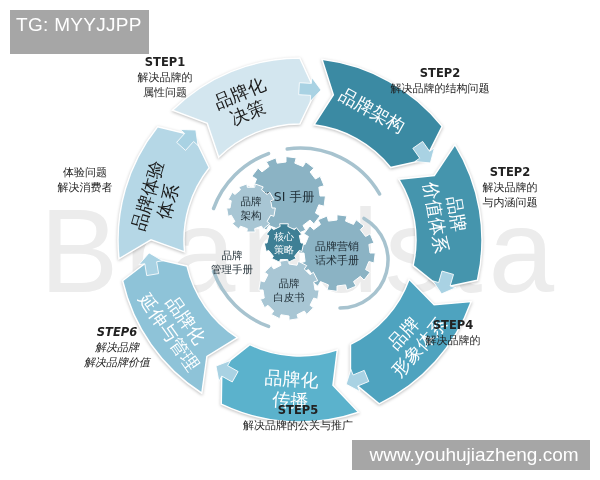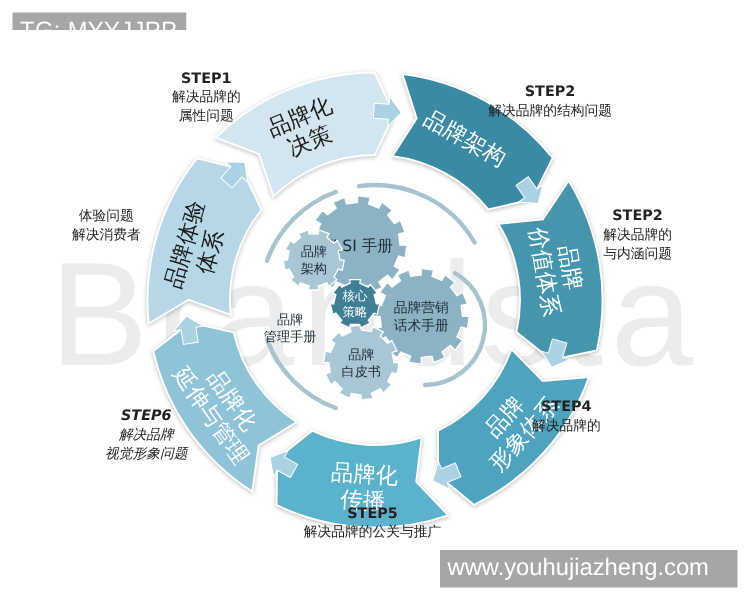--- a/index.html
+++ b/index.html
@@ -1,24 +1,24 @@
 <!DOCTYPE html>
 <html><head>
 <meta charset="utf-8">
 <style>
   html, body { margin: 0; padding: 0; background: #ffffff; }
   body { width: 600px; height: 480px; position: relative; overflow: hidden;
          font-family: "DejaVu Sans", "Liberation Sans", sans-serif; }
   #stage { position: absolute; left: 0; top: 0; width: 600px; height: 480px; }
   .wm-label { position: absolute; background: #a6a6a6; color: #ffffff;
               font-family: "Liberation Sans", sans-serif; }
-  #tg-label { left: 10px; top: 10px; width: 139px; height: 14px; font-size: 19px;
+  #tg-label { left: 10px; top: 10px; width: 139px; height: 44px; font-size: 19px;
               line-height: 30px; padding-left: 6px; box-sizing: border-box; letter-spacing: 0.3px; }
   #url-label { left: 352px; top: 440px; width: 238px; height: 30px; font-size: 19px;
-               line-height: 30px; padding-left: 6px; box-sizing: border-box; }
+               line-height: 30px; padding-left: 6px; box-sizing: border-box; text-align: center; }
   .step-note { position: absolute; text-align: center; color: #222; font-size: 11px; line-height: 15px; }
   .step-note .st { font-weight: bold; font-size: 11.5px; display: block; }
   .step-note .ln { display: block; }
 </style>
 </head>
 <body>
 
 <svg id="stage" viewBox="0 0 600 480" xmlns="http://www.w3.org/2000/svg">
 
   <text id="bg-wm" x="300" y="292" text-anchor="middle" font-size="118" font-family="Liberation Sans, sans-serif" fill="#ececec" letter-spacing="6">Brandsta</text>
@@ -146,21 +146,21 @@
       <span class="st">STEP4</span>
       <span class="ln">解决品牌的</span>
     </div>
     <div class="step-note" style="left: 228px; top: 403px; width: 140px;">
       <span class="st">STEP5</span>
       <span class="ln">解决品牌的公关与推广</span>
     </div>
     <div class="step-note" style="left: 62px; top: 325px; width: 110px; font-style: italic;">
       <span class="st">STEP6</span>
       <span class="ln">解决品牌</span>
-      <span class="ln">视觉形象问题</span>
+      <span class="ln">解决品牌价值</span>
     </div>
     <div class="step-note" style="left: 40px; top: 165px; width: 90px;">
       <span class="ln">体验问题</span>
       <span class="ln">解决消费者</span>
     </div>
   </div>
 
 <div id="tg-label" class="wm-label">TG: MYYJJPP</div>
 <div id="url-label" class="wm-label">www.youhujiazheng.com</div>
 

